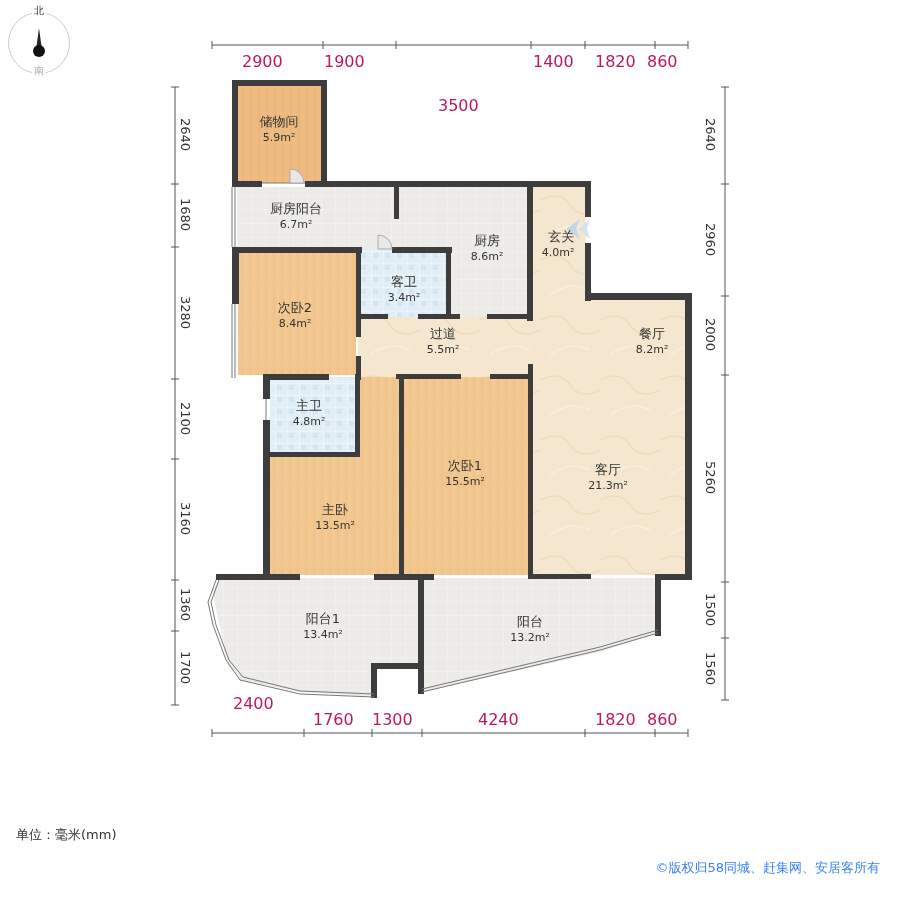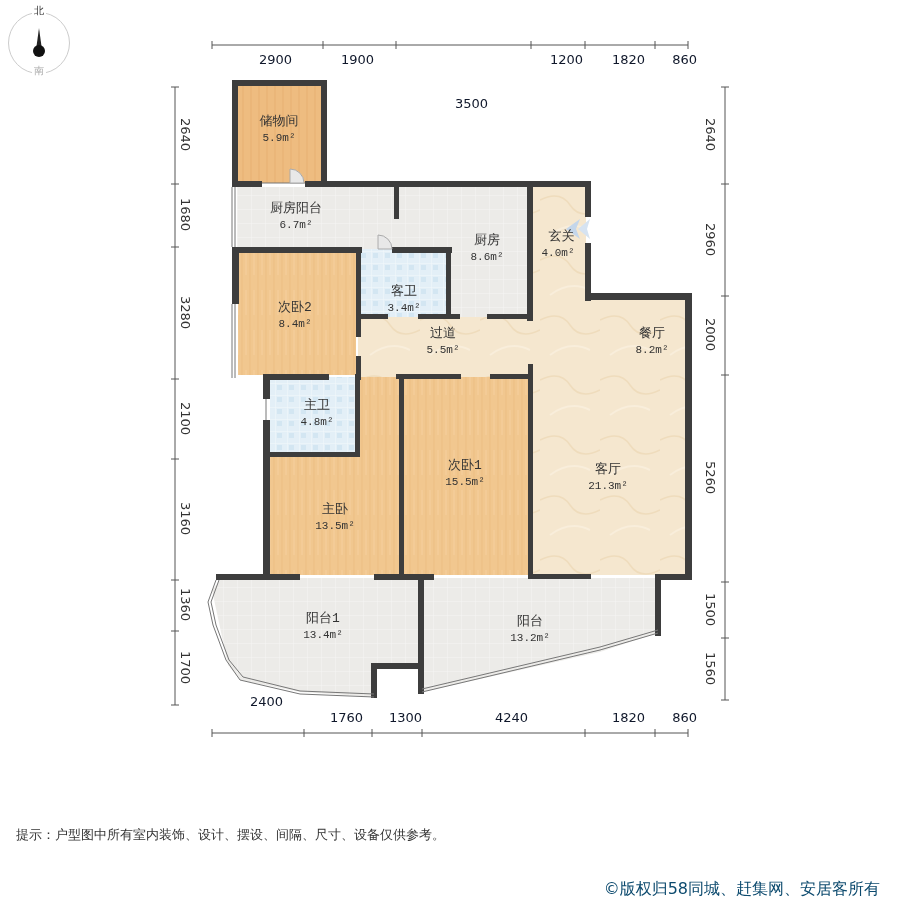--- a/index.html
+++ b/index.html
@@ -8,31 +8,31 @@
   .abs { position: absolute; }
   .compass { left: 8px; top: 12px; width: 64px; height: 64px; }
   .compass .ring { position: absolute; left: 0; top: 0; width: 60px; height: 60px;
          border: 1px solid #ccc; border-radius: 50%; }
   .compass .n { position: absolute; left: 24px; top: -8px; font-size: 10px; color: #333; background:#fff; padding:0 2px; }
   .compass .s { position: absolute; left: 24px; top: 52px; font-size: 10px; color: #aaa; background:#fff; padding:0 2px; }
   .compass .needle { position: absolute; left: 28px; top: 16px; width: 0; height: 0;
          border-left: 3px solid transparent; border-right: 3px solid transparent; border-bottom: 22px solid #222; }
   .compass .dot { position: absolute; left: 25px; top: 33px; width: 12px; height: 12px; border-radius: 50%; background: #111; }
 
-  .dim { font-size: 13px; color: #0f172a; position: absolute; text-align: right; }
+  .dim { font-size: 16px; color: #be185d; position: absolute; text-align: left; }
   .dim-v { font-size: 13px; color: #333; position: absolute; transform: rotate(90deg); transform-origin: center; width: 60px; text-align: center; }
 
   svg.plan { position: absolute; left: 0; top: 0; }
 
   .room-label { position: absolute; text-align: center; transform: translate(-50%, -50%);
-         font-size: 13px; color: #333; line-height: 16px; white-space: nowrap; font-family: Liberation Mono, monospace; }
+         font-size: 13px; color: #333; line-height: 16px; white-space: nowrap; }
   .room-label .area { font-size: 11px; display: block; }
 
   .footer { position: absolute; left: 16px; top: 826px; font-size: 13px; line-height: 18px; color: #333; }
-  .copyright { position: absolute; right: 20px; top: 859px; font-size: 16px; color: #0c4a6e; margin-top: 20px; }
+  .copyright { position: absolute; right: 20px; top: 859px; font-size: 13px; color: #3b82f6; }
 </style>
 </head>
 <body>
 
 <div class="abs compass">
   <div class="ring"></div>
   <span class="n">北</span>
   <div class="needle"></div>
   <div class="dot"></div>
   <span class="s">南</span>
@@ -178,21 +178,21 @@
 
   <g>
     <polygon points="566,229 580,219 576,229 580,239" fill="#c4d6ea"></polygon>
     <polygon points="578,229 590,219 587,229 590,239" fill="#d6e3f1"></polygon>
   </g>
 </svg>
 
 <span class="dim" style="left:242px;top:52px;width:50px;">2900</span>
 <span class="dim" style="left:324px;top:52px;width:50px;">1900</span>
 <span class="dim" style="left:438px;top:52px;width:50px;margin-top:44px;">3500</span>
-<span class="dim" style="left:533px;top:52px;width:50px;">1200</span>
+<span class="dim" style="left:533px;top:52px;width:50px;">1400</span>
 <span class="dim" style="left:595px;top:52px;width:50px;">1820</span>
 <span class="dim" style="left:647px;top:52px;width:50px;">860</span>
 
 <span class="dim" style="left:233px;top:694px;width:50px;">2400</span>
 <span class="dim" style="left:313px;top:710px;width:50px;">1760</span>
 <span class="dim" style="left:372px;top:710px;width:50px;">1300</span>
 <span class="dim" style="left:478px;top:710px;width:50px;">4240</span>
 <span class="dim" style="left:595px;top:710px;width:50px;">1820</span>
 <span class="dim" style="left:647px;top:710px;width:50px;">860</span>
 
@@ -220,37 +220,37 @@
   <span class="area">6.7m²</span>
 </div>
 <div class="room-label" style="left:487px;top:249px;">
   <span>厨房</span>
   <span class="area">8.6m²</span>
 </div>
 <div class="room-label" style="left:558px;top:245px;text-align:right;">
   <span>玄关</span>
   <span class="area">4.0m²</span>
 </div>
-<div class="room-label" style="left:404px;top:300px;">
+<div class="room-label" style="left:404px;top:290px;">
   <span>客卫</span>
   <span class="area">3.4m²</span>
 </div>
 <div class="room-label" style="left:295px;top:316px;">
   <span>次卧2</span>
   <span class="area">8.4m²</span>
 </div>
 <div class="room-label" style="left:443px;top:342px;">
   <span>过道</span>
   <span class="area">5.5m²</span>
 </div>
 <div class="room-label" style="left:610px;top:342px;margin-left:42px;">
   <span>餐厅</span>
   <span class="area">8.2m²</span>
 </div>
-<div class="room-label" style="left:317px;top:414px;">
+<div class="room-label" style="left:309px;top:414px;">
   <span>主卫</span>
   <span class="area">4.8m²</span>
 </div>
 <div class="room-label" style="left:465px;top:474px;">
   <span>次卧1</span>
   <span class="area">15.5m²</span>
 </div>
 <div class="room-label" style="left:608px;top:478px;">
   <span>客厅</span>
   <span class="area">21.3m²</span>
@@ -262,15 +262,15 @@
 <div class="room-label" style="left:323px;top:627px;">
   <span>阳台1</span>
   <span class="area">13.4m²</span>
 </div>
 <div class="room-label" style="left:530px;top:612px;margin-top:18px;">
   <span>阳台</span>
   <span class="area">13.2m²</span>
 </div>
 
 <div class="footer">
-  <div>提示：户型图中所有室内装饰、设计、摆设、间隔、尺寸、设备仅供参考。</div>
+  <div>单位：毫米(mm)</div>
 </div>
 <div class="copyright">©版权归58同城、赶集网、安居客所有</div>
 
 </body></html>

